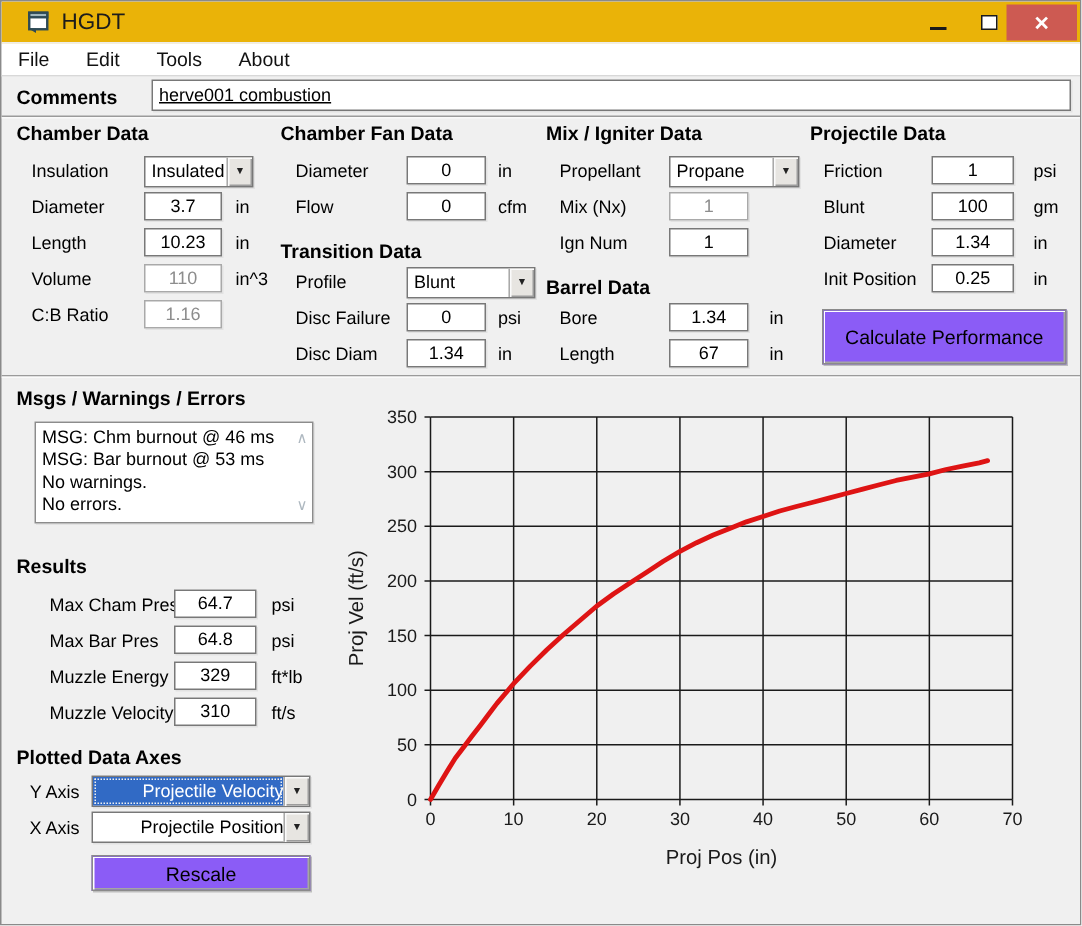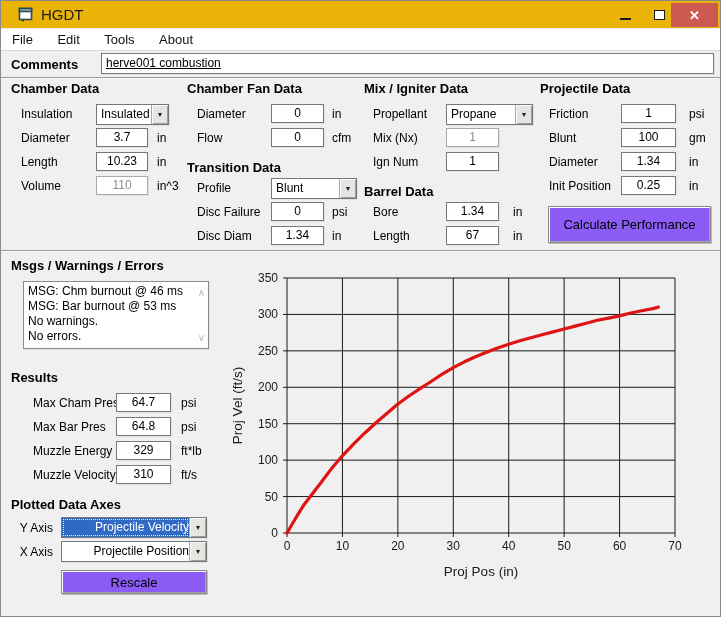--- a/index.html
+++ b/index.html
@@ -139,20 +139,24 @@
         </div>
         <div class="frow">
           <span class="flabel">Length</span>
           <div class="tinput finput">10.23</div>
           <span class="funit">in</span>
         </div>
         <div class="frow">
           <span class="flabel">Volume</span>
           <div class="tinput finput disabled">110</div>
           <span class="funit">in^3</span>
+        </div>
+        <div class="frow">
+          <span class="flabel">C:B Ratio</span>
+          <div class="tinput finput disabled">1.16</div>
         </div>
       </div>
   </div>
 
   <div class="col col2">
     <div class="sec-title top">Chamber Fan Data</div>
     <div>
         <div class="frow">
           <span class="flabel">Diameter</span>
           <div class="tinput finput">0</div>

